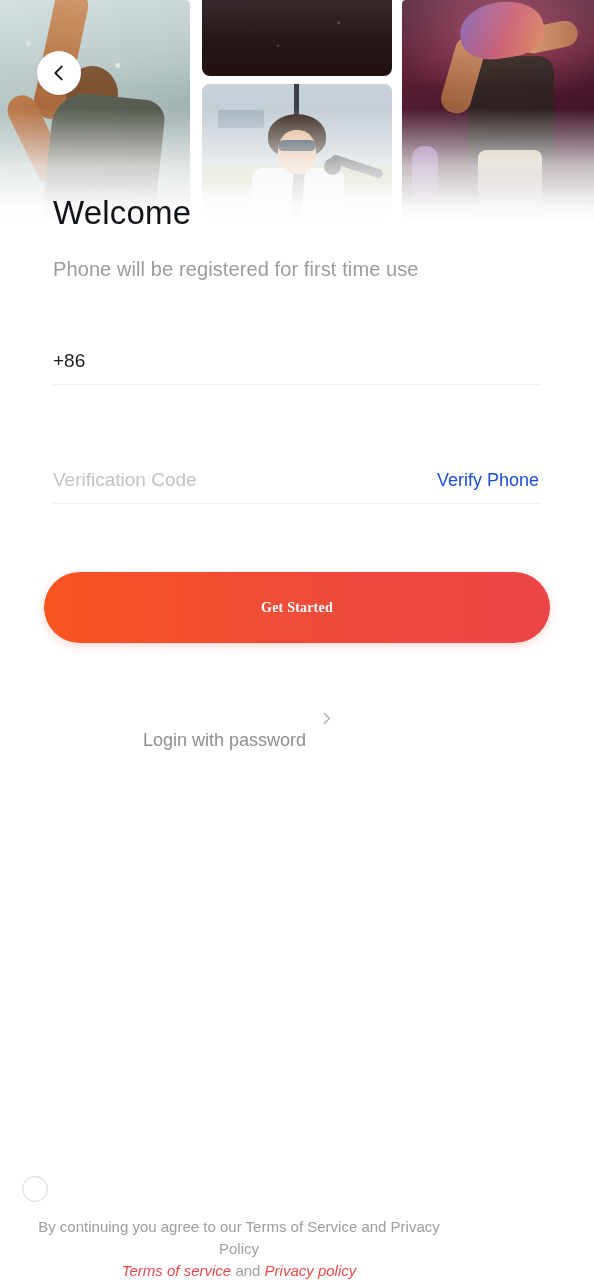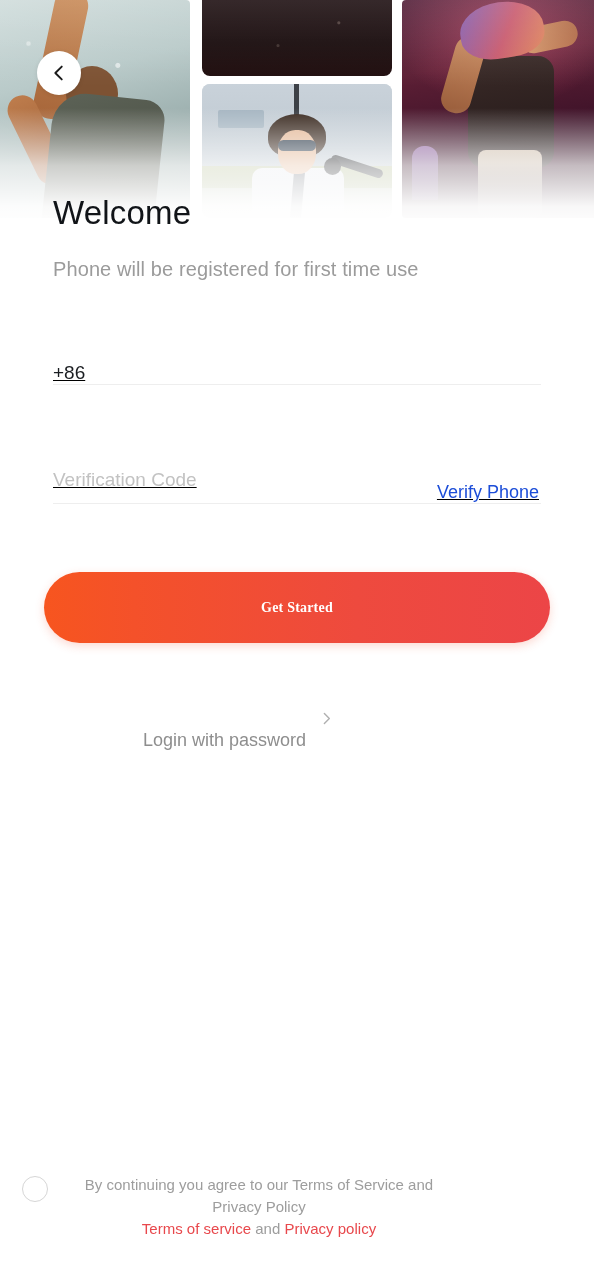--- a/index.html
+++ b/index.html
@@ -148,21 +148,21 @@
     letter-spacing:.2px; line-height:1;
   }
   .subtitle {
     position:absolute; left:53px; top:258px;
     font-size:20px; font-weight:400; color:#9b9b9b;
     letter-spacing:.1px;
   }
 
   
   .field { position:absolute; left:53px; width:488px; }
-  .field-row { display:flex; align-items:flex-end; height:46px;text-decoration:underline; }
+  .field-row { display:flex; align-items:center; height:46px; }
   .field-line { height:1px; background:#eeeeee; width:100%; }
 
   .row-phone { top:338px; }
   .row-code  { top:457px; }
 
   .cc {
     font-size:19px; color:#1a1d21; font-weight:400;
     width:90px; flex:0 0 90px;
   }
   .inp {
@@ -199,30 +199,31 @@
     font-family:"Liberation Sans", sans-serif;
   }
   .alt-login-label { font-size:18px; color:#8e8e8e;margin-top:44px; }
   .alt-login svg { display:block; }
 
   
   .footer { position:absolute; left:0; right:0; top:1174px; }
   .footer-row {
     display:flex; align-items:flex-start; justify-content:center; gap:14px;
     padding:0 22px;
+    flex-direction:column;
   }
   .agree-box {
     width:26px; height:26px; border-radius:50%;
     border:1.5px solid #d6d6d6; background:#fff;
     flex:0 0 26px; margin-top:2px; cursor:pointer;
   }
   .footer-text { text-align:center; }
   .f-line1 { font-size:15px; color:#9d9d9d; line-height:1.45; }
   .f-line2 { font-size:15px; color:#9d9d9d; line-height:1.45; }
-  .f-link { color:#E8484C; cursor:pointer; }
+  .f-link { color:#E8484C; cursor:pointer;font-style:italic; }
 </style>
 </head>
 <body>
 
 <div class="screen">
 
   <div class="hero">
     <div class="collage">
 
       <div class="tile tile-left">

